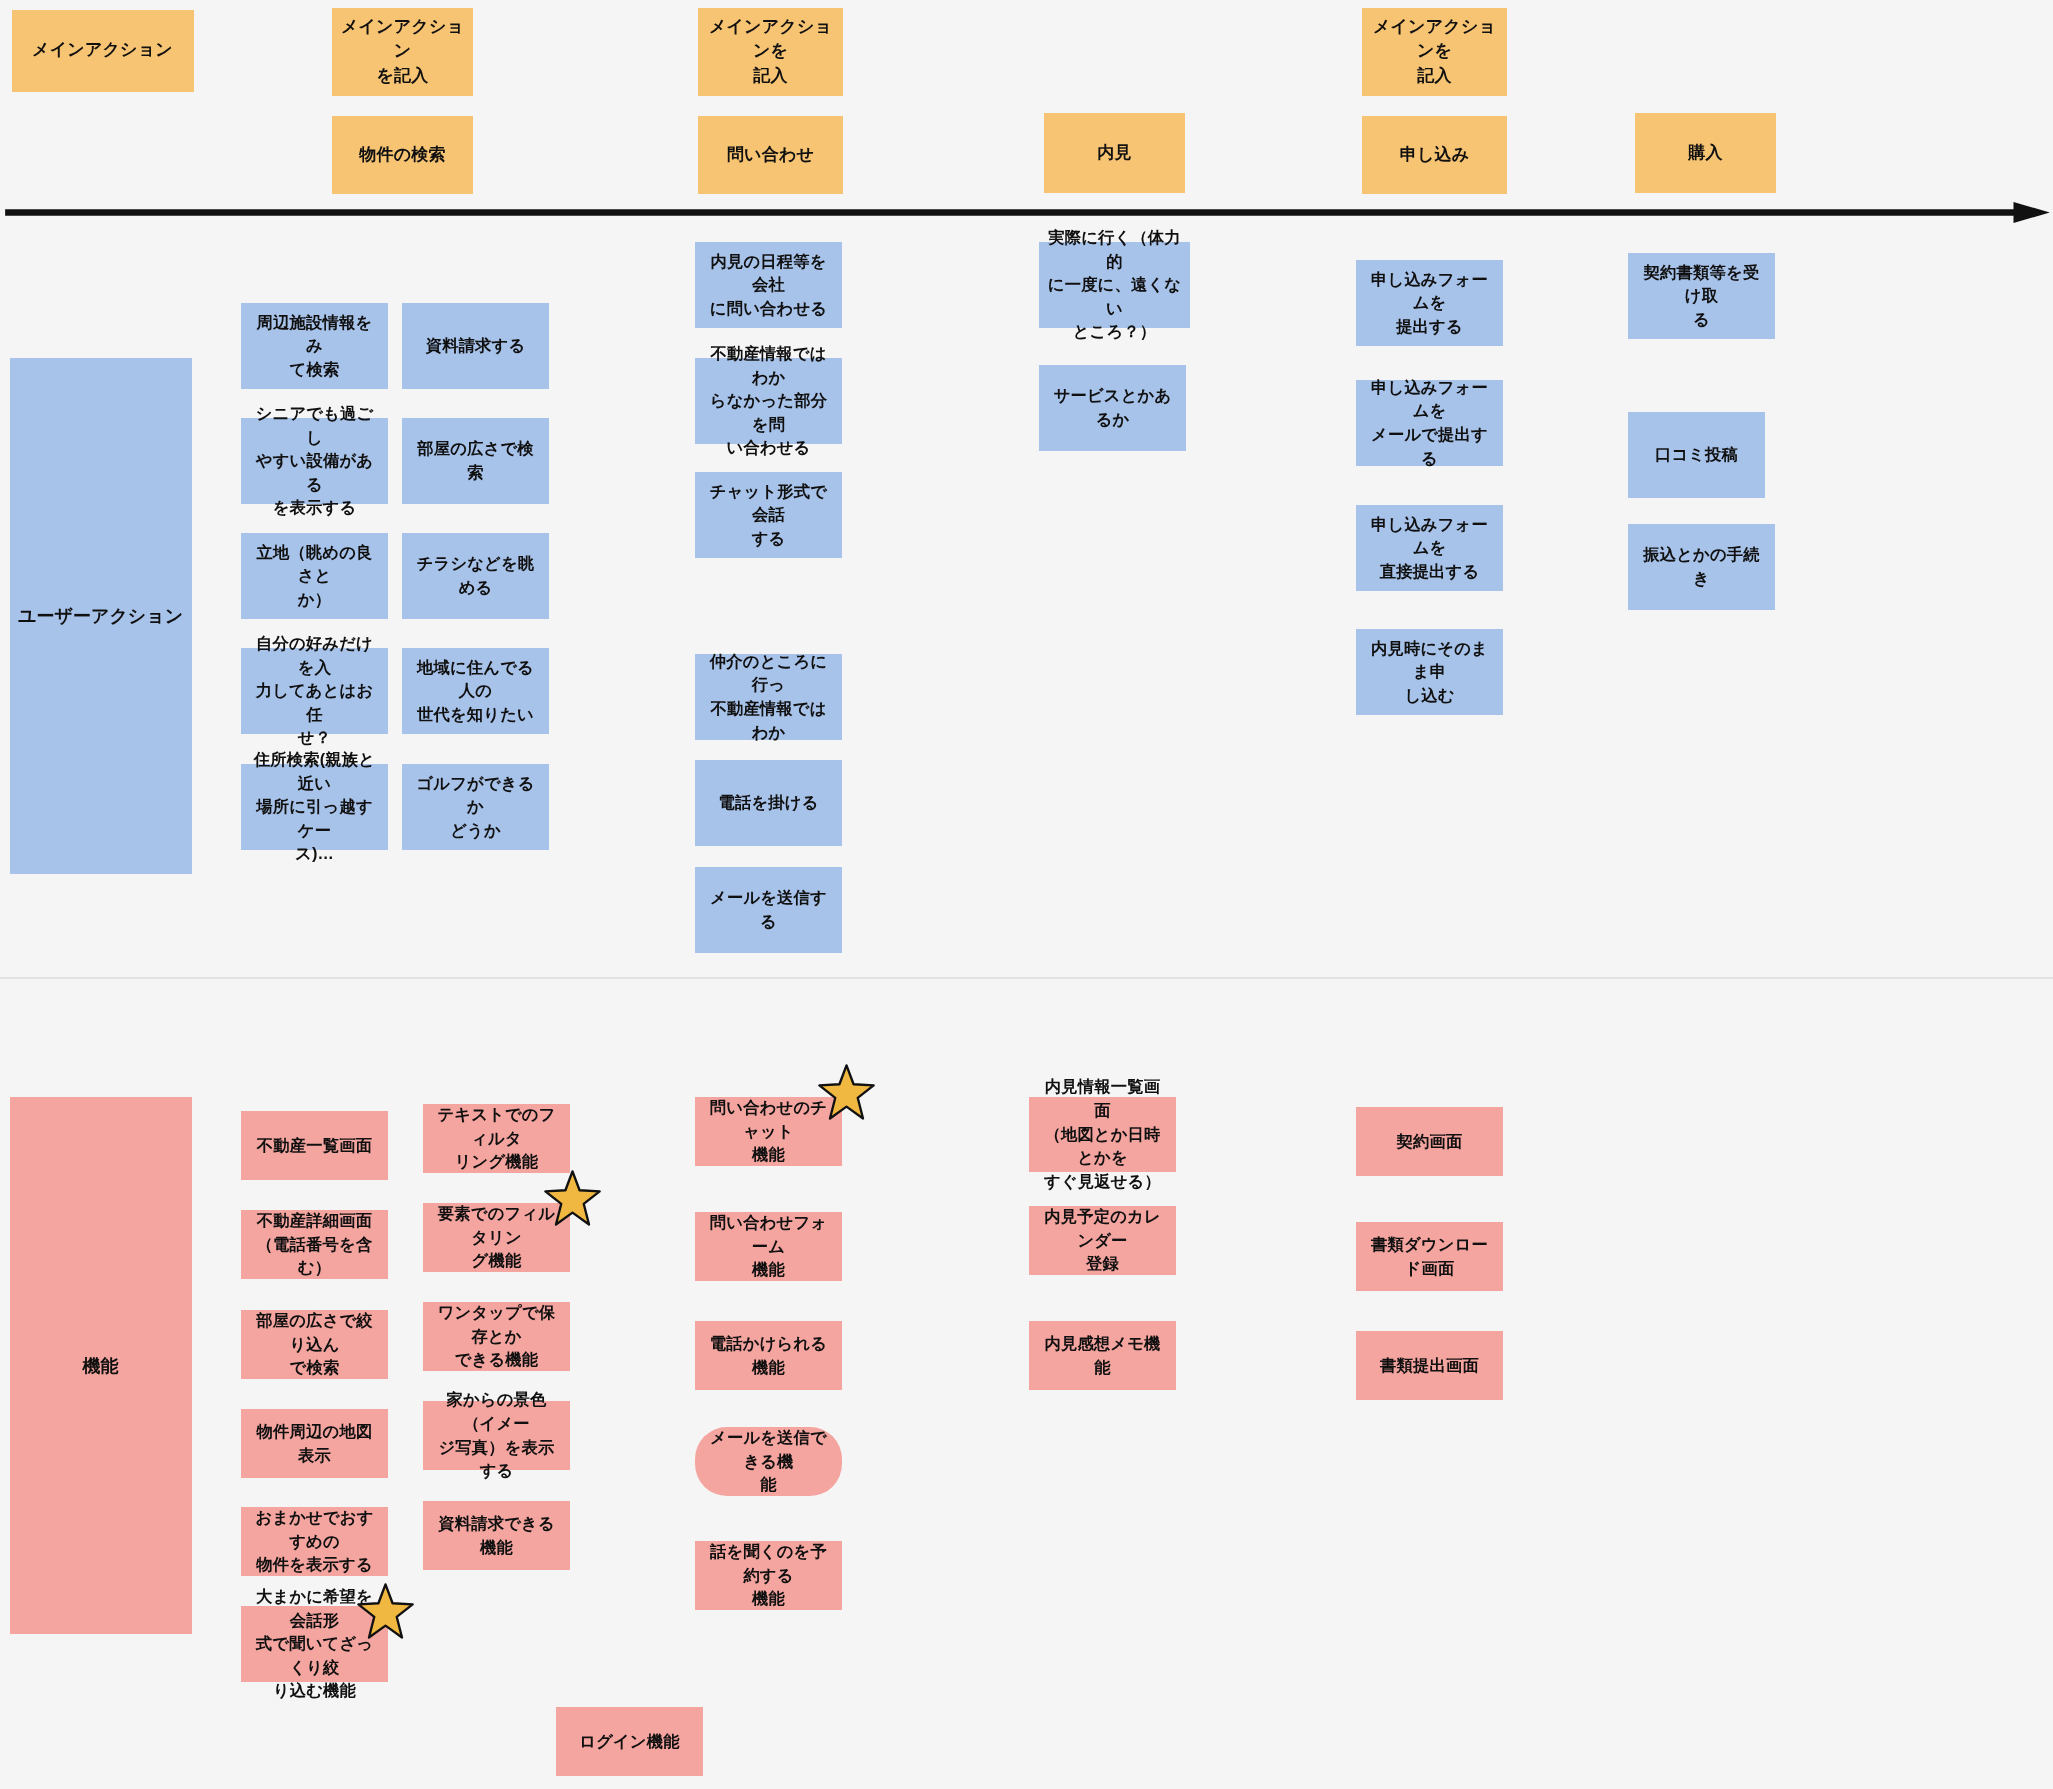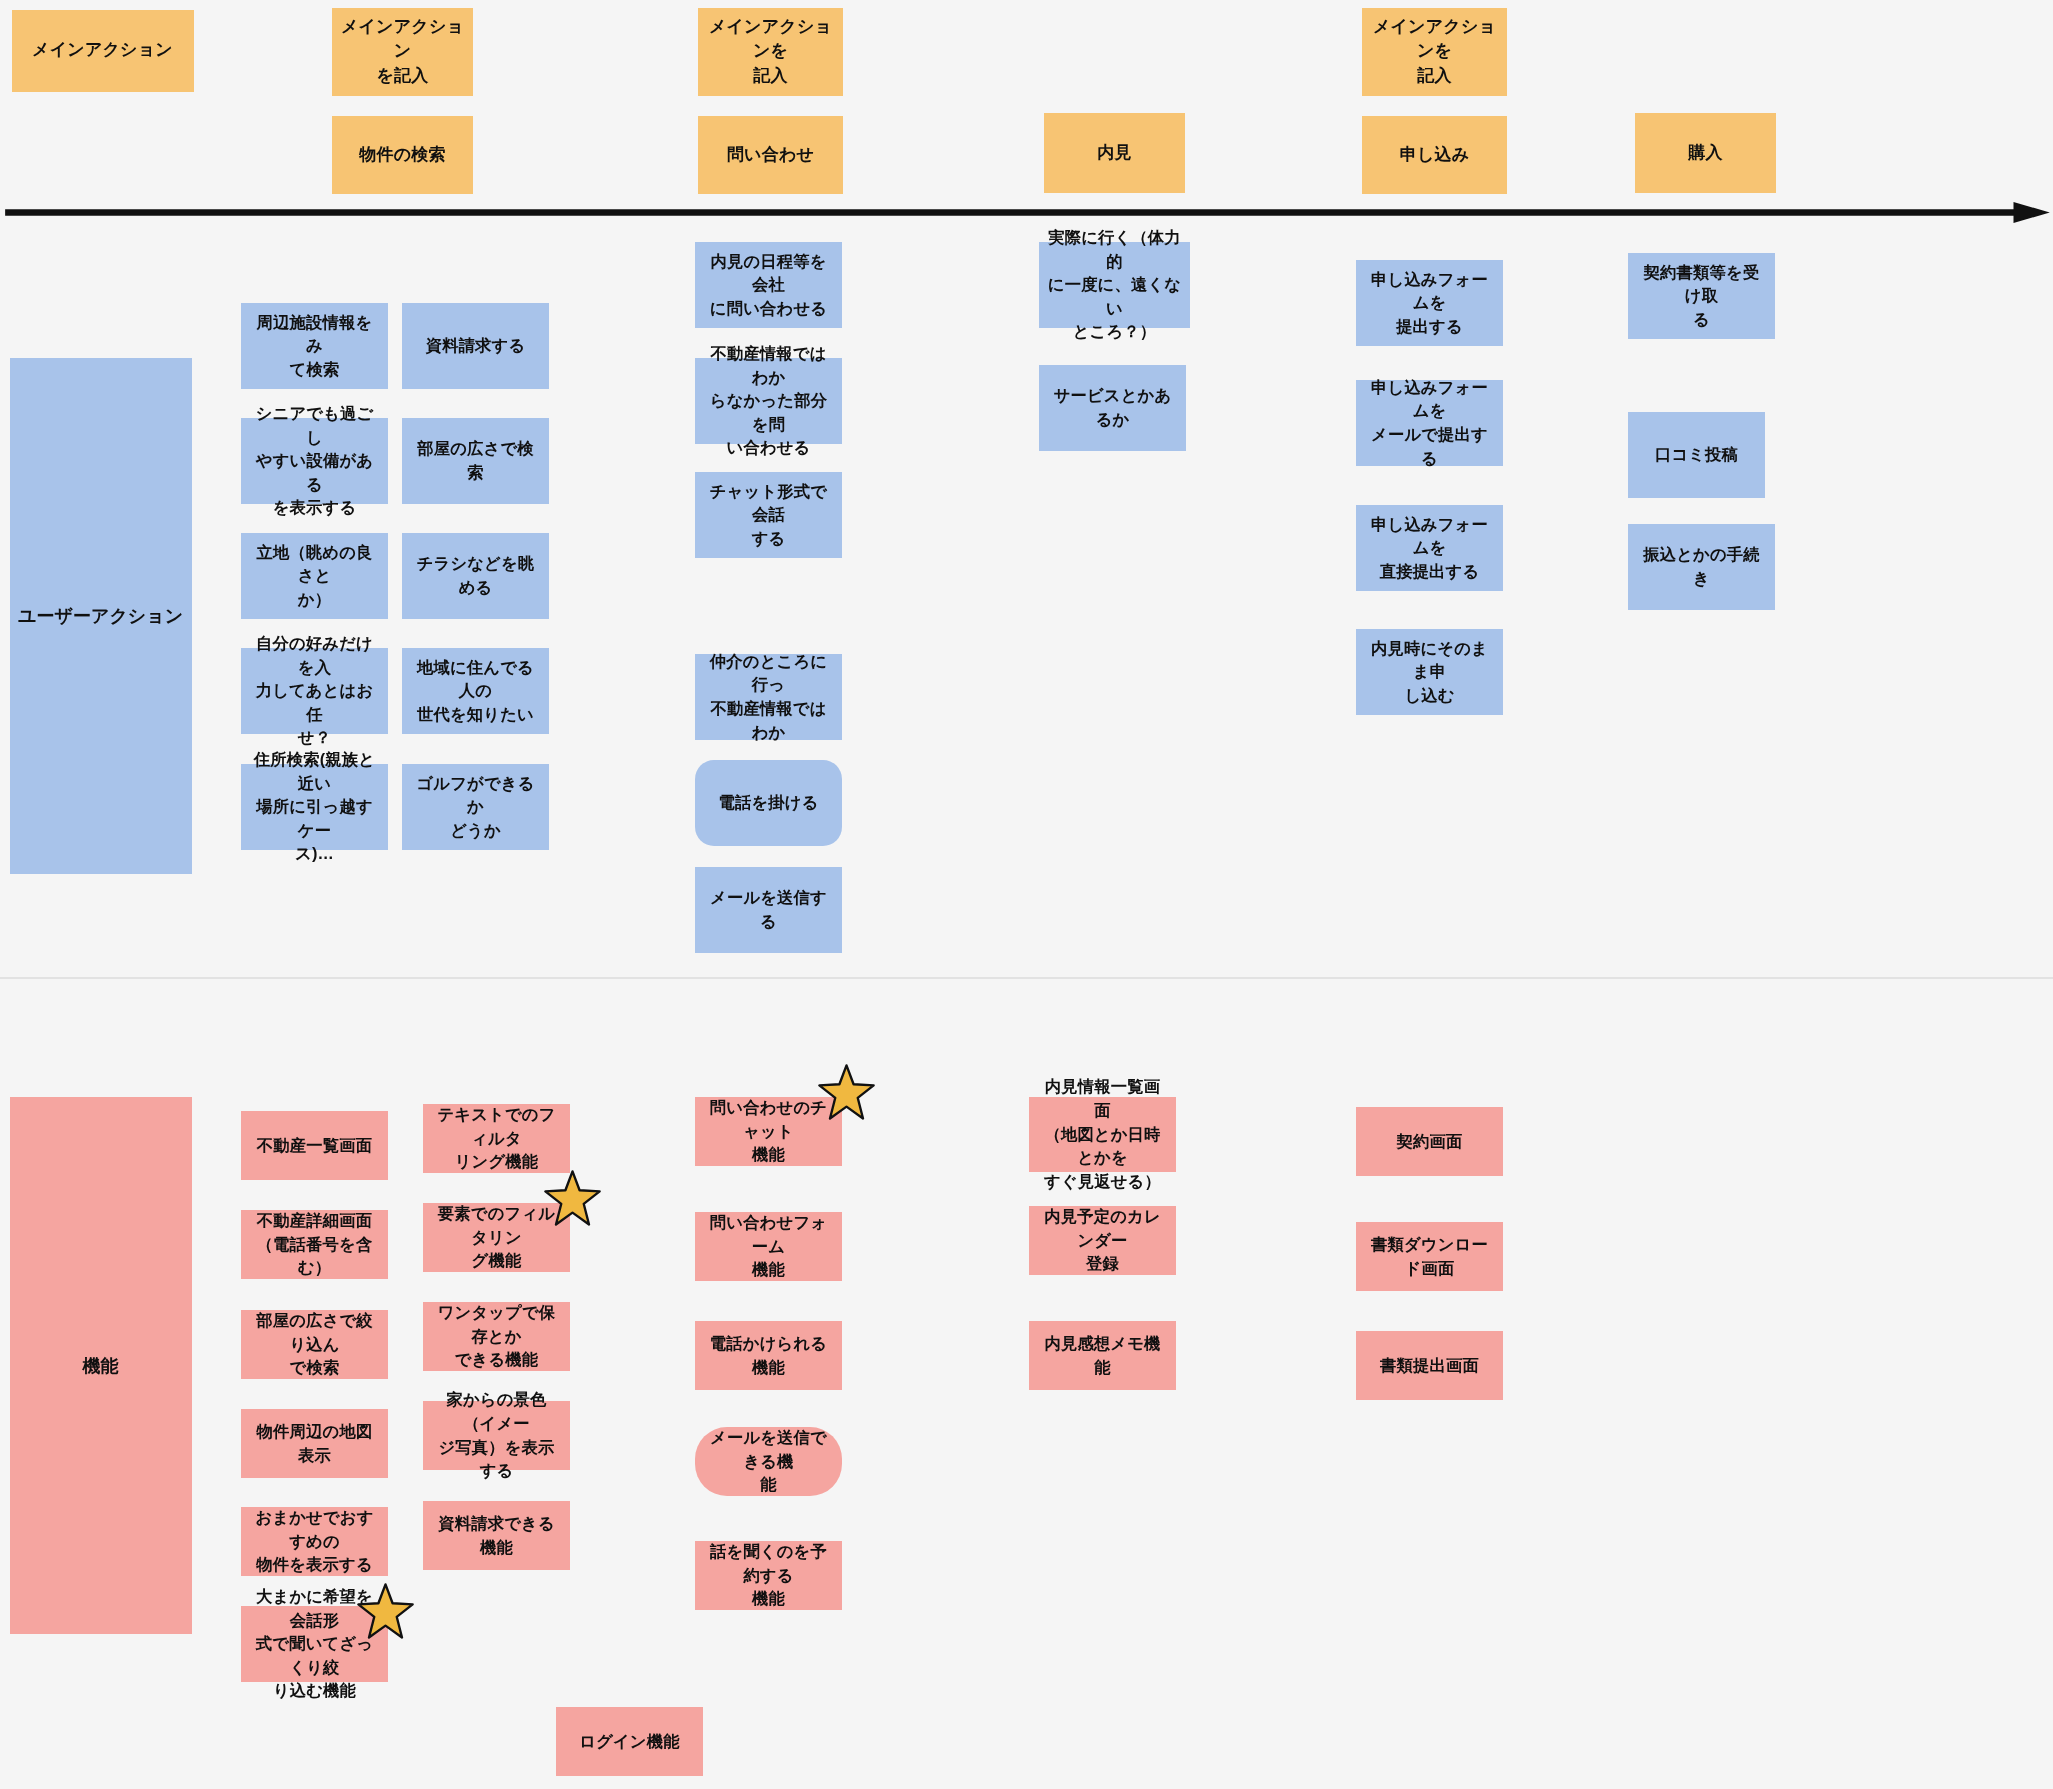--- a/index.html
+++ b/index.html
@@ -147,21 +147,21 @@
 
   <div class="card blue fs17" style="left:695px; top:242px; width:147px; height:86px;">内見の日程等を会社
 に問い合わせる</div>
   <div class="card blue fs17" style="left:695px; top:358px; width:147px; height:86px;">不動産情報ではわか
 らなかった部分を問
 い合わせる</div>
   <div class="card blue fs17" style="left:695px; top:472px; width:147px; height:86px;">チャット形式で会話
 する</div>
   <div class="card blue fs17" style="left:695px; top:654px; width:147px; height:86px;">仲介のところに行っ
 不動産情報ではわか</div>
-  <div class="card blue fs17" style="left:695px; top:760px; width:147px; height:86px;border-radius:19px;">電話を掛ける</div>
+  <div class="card blue fs17" style="left:695px; top:760px; width:147px; height:86px;">電話を掛ける</div>
   <div class="card blue fs17" style="left:695px; top:867px; width:147px; height:86px;">メールを送信する</div>
 
   <div class="card blue fs17" style="left:1039px; top:242px; width:151px; height:86px;">実際に行く（体力的
 に一度に、遠くない
 ところ？）</div>
   <div class="card blue fs17" style="left:1039px; top:365px; width:147px; height:86px;">サービスとかあるか</div>
 
   <div class="card blue fs17" style="left:1356px; top:260px; width:147px; height:86px;">申し込みフォームを
 提出する</div>
   <div class="card blue fs17" style="left:1356px; top:380px; width:147px; height:86px;">申し込みフォームを

